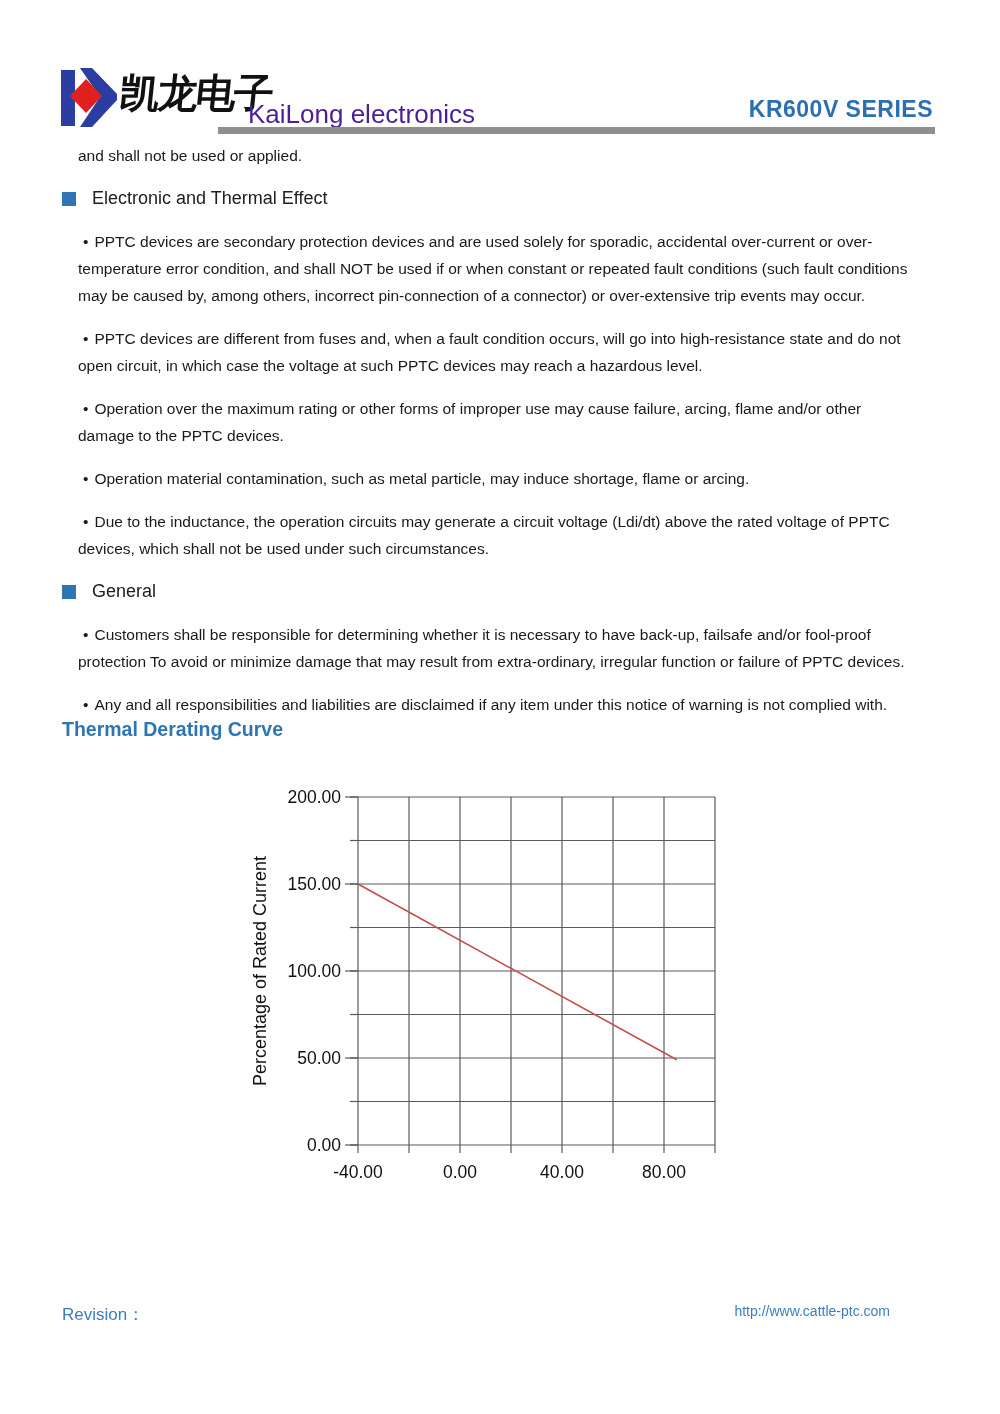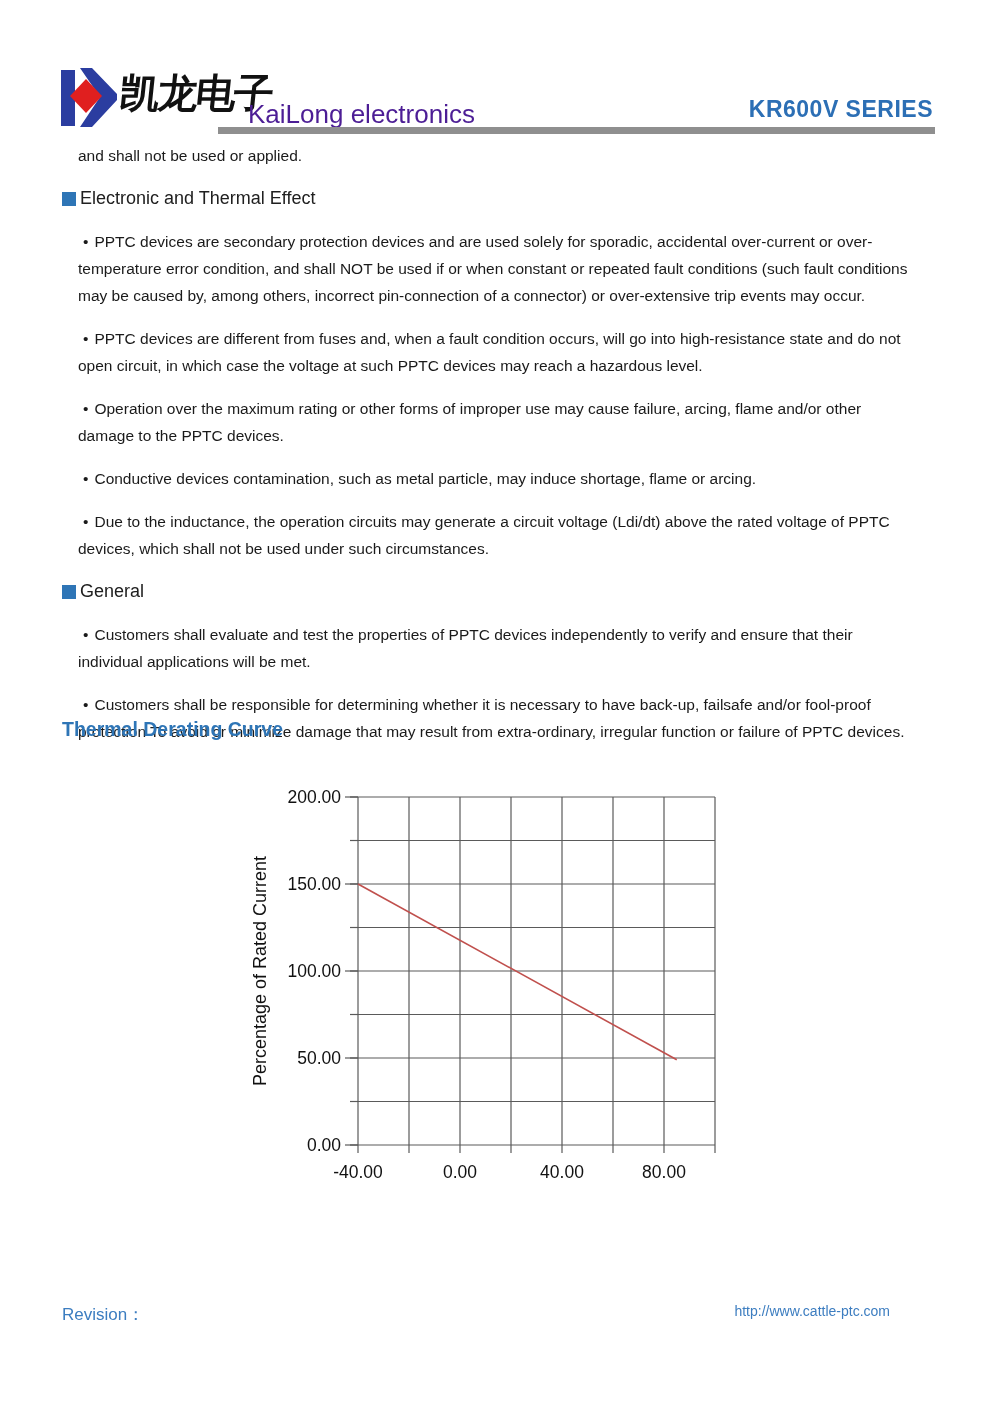--- a/index.html
+++ b/index.html
@@ -26,21 +26,21 @@
     position:absolute; left:218px; top:127px; width:717px; height:7px;
     background:#8f8f8f;
   }
   
   .content {
     position:absolute; left:62px; top:126px; width:868px;
     font-size:15.5px; line-height:27px; color:#1a1a1a;
   }
   .content p { margin:16px; }
   .sec-head {
-    display:flex; align-items:center; gap:4px;
+    display:flex; align-items:center; gap:16px;
     font-size:18px; line-height:27px; color:#202020;
   }
   .sec-sq {
     width:14px; height:14px; background:#2e75b6; flex:0 0 auto;
   }
   .bullet { text-indent:5px; }
   .bullet .dot { margin-right:6px; }
   
   .chart-heading {
     position:absolute; left:62px; top:702px; font-size:19.5px; font-weight:bold;
@@ -76,29 +76,29 @@
   <div class="content">
     <p>and shall not be used or applied.</p>
 
     <div class="sec-head">
       <span class="sec-sq"></span>
       <span>Electronic and Thermal Effect</span>
     </div>
     <p class="bullet"><span class="dot">•</span><span>PPTC devices are secondary protection devices and are used solely for sporadic, accidental over-current or over-temperature error condition, and shall NOT be used if or when constant or repeated fault conditions (such fault conditions may be caused by, among others, incorrect pin-connection of a connector) or over-extensive trip events may occur.</span></p>
     <p class="bullet"><span class="dot">•</span><span>PPTC devices are different from fuses and, when a fault condition occurs, will go into high-resistance state and do not open circuit, in which case the voltage at such PPTC devices may reach a hazardous level.</span></p>
     <p class="bullet"><span class="dot">•</span><span>Operation over the maximum rating or other forms of improper use may cause failure, arcing, flame and/or other damage to the PPTC devices.</span></p>
-    <p class="bullet"><span class="dot">•</span><span>Conductive devices contamination, such as metal particle, may induce shortage, flame or arcing.</span></p>
+    <p class="bullet"><span class="dot">•</span><span>Operation material contamination, such as metal particle, may induce shortage, flame or arcing.</span></p>
     <p class="bullet"><span class="dot">•</span><span>Due to the inductance, the operation circuits may generate a circuit voltage (Ldi/dt) above the rated voltage of PPTC devices, which shall not be used under such circumstances.</span></p>
 
     <div class="sec-head">
       <span class="sec-sq"></span>
       <span>General</span>
     </div>
-    <p class="bullet"><span class="dot">•</span><span>Customers shall evaluate and test the properties of PPTC devices independently to verify and ensure that their individual applications will be met.</span></p>
     <p class="bullet"><span class="dot">•</span><span>Customers shall be responsible for determining whether it is necessary to have back-up, failsafe and/or fool-proof protection To avoid or minimize damage that may result from extra-ordinary, irregular function or failure of PPTC devices.</span></p>
+    <p class="bullet"><span class="dot">•</span><span>Any and all responsibilities and liabilities are disclaimed if any item under this notice of warning is not complied with.</span></p>
   </div>
 
   <div class="chart-heading">Thermal Derating Curve</div>
   <div class="chart-wrap">
     <svg id="derating-chart" width="520" height="440" viewBox="0 0 520 440">
         <line x1="118" y1="37" x2="118" y2="385" stroke="#5a5a5a" stroke-width="1.2"></line>
         <line x1="169" y1="37" x2="169" y2="385" stroke="#5a5a5a" stroke-width="1.2"></line>
         <line x1="220" y1="37" x2="220" y2="385" stroke="#5a5a5a" stroke-width="1.2"></line>
         <line x1="271" y1="37" x2="271" y2="385" stroke="#5a5a5a" stroke-width="1.2"></line>
         <line x1="322" y1="37" x2="322" y2="385" stroke="#5a5a5a" stroke-width="1.2"></line>

